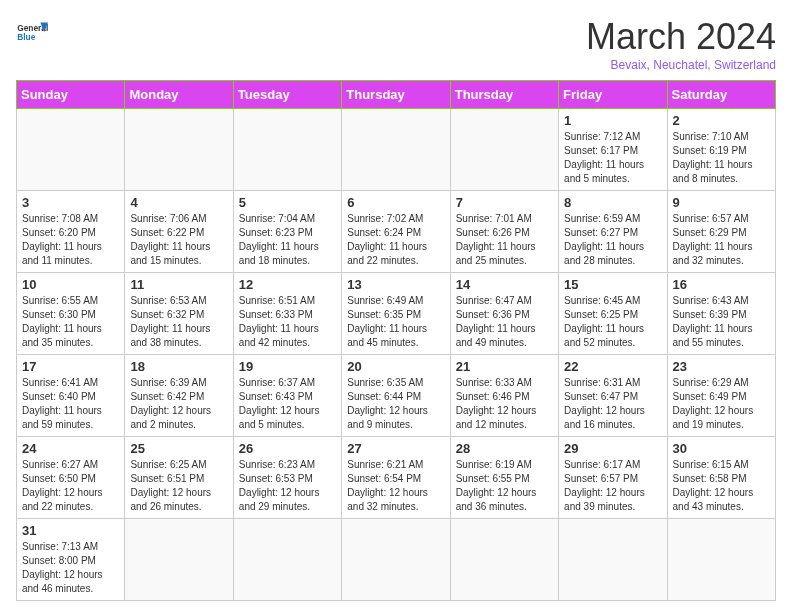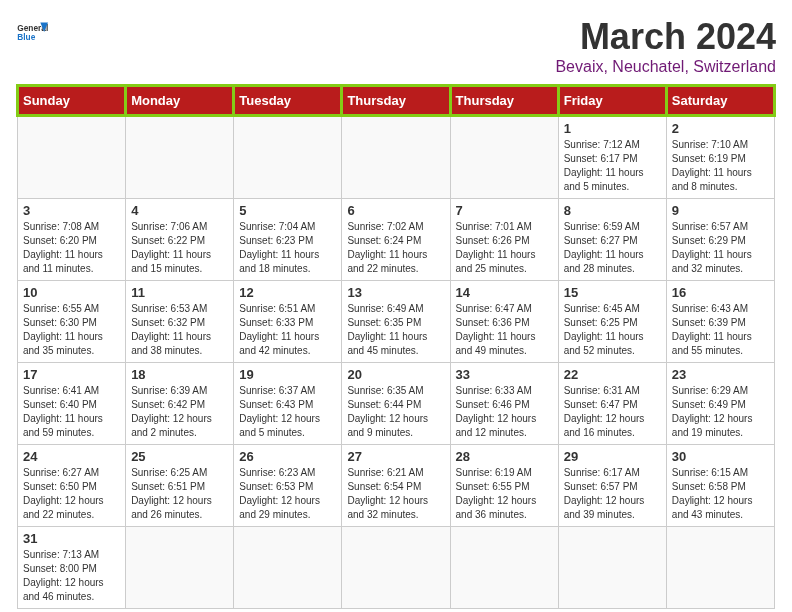--- a/index.html
+++ b/index.html
@@ -23,41 +23,41 @@
     }
     .logo-icon {
       width: 32px;
       height: 32px;
     }
     .title-block {
       text-align: right;
     }
     .calendar-title {
       font-size: 36px;
-      font-weight: bold;
+      font-weight: normal;
       color: #333;
     }
     .calendar-subtitle {
-      font-size: 16px;
-      color: #701a75;
+      font-size: 12px;
+      color: #8b5cf6;
       margin-left: 24px;
     }
     .calendar-table {
       width: 100%;
       border-collapse: collapse;
       table-layout: fixed;
     }
     .calendar-table thead th {
-      background-color: #b91c1c;
+      background-color: #d946ef;
       color: #fff;
       padding: 6px 4px;
       font-size: 13px;
       font-weight: bold;
       text-align: left;
-      border: 3px solid #84cc16;
+      border: 1px solid #84cc16;
     }
     .calendar-table tbody td {
       border: 1px solid #ccc;
       vertical-align: top;
       padding: 4px 5px;
       font-size: 10.5px;
       color: #333;
       min-height: 70px;
       height: 80px;
     }
@@ -236,21 +236,21 @@
 Sunset: 6:43 PM
 Daylight: 12 hours and 5 minutes.</div>
         </td>
         <td>
           <span class="day-number">20</span>
           <div class="day-info">Sunrise: 6:35 AM
 Sunset: 6:44 PM
 Daylight: 12 hours and 9 minutes.</div>
         </td>
         <td>
-          <span class="day-number">33</span>
+          <span class="day-number">21</span>
           <div class="day-info">Sunrise: 6:33 AM
 Sunset: 6:46 PM
 Daylight: 12 hours and 12 minutes.</div>
         </td>
         <td>
           <span class="day-number">22</span>
           <div class="day-info">Sunrise: 6:31 AM
 Sunset: 6:47 PM
 Daylight: 12 hours and 16 minutes.</div>
         </td>

